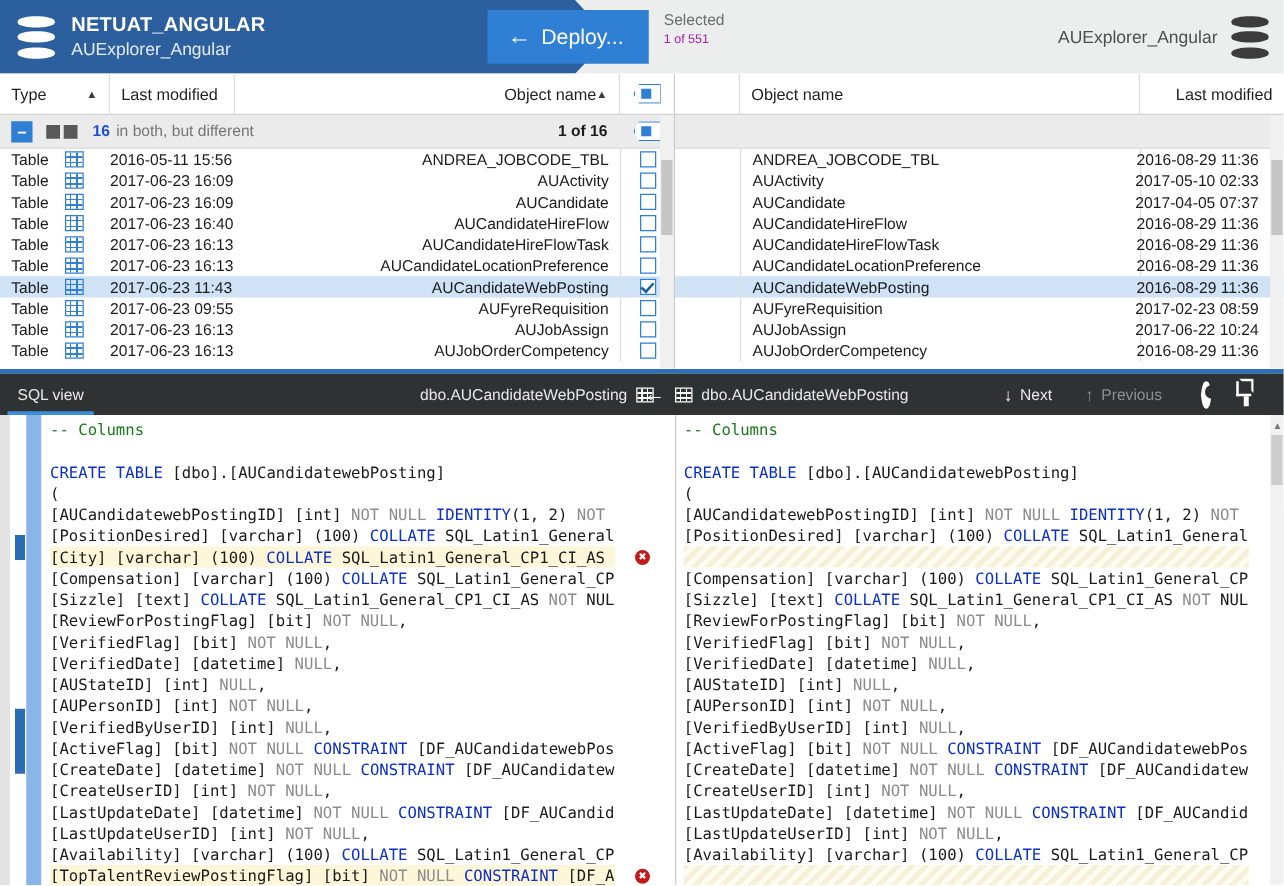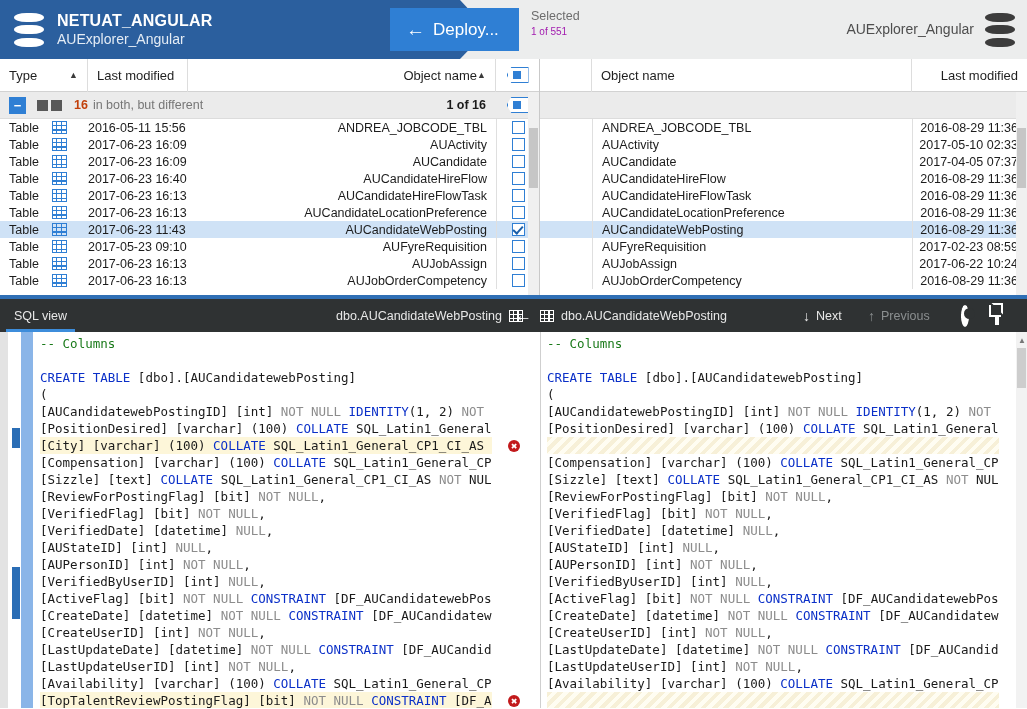--- a/index.html
+++ b/index.html
@@ -145,21 +145,21 @@
   .minus-box {
     width: 17px; height: 17px;
     background: #2f7fd4;
     color: #fff;
     display: flex; align-items: center; justify-content: center;
     font-size: 13px; line-height: 1; font-weight: bold;
     flex-shrink: 0;
   }
   .sq-pair { display: flex; gap: 3px; margin-left: 11px; }
   .sq { width: 11px; height: 11px; background: #585858; }
-  .grp-count { margin-left: 12px; font-weight: bold; color: #c2410c; }
+  .grp-count { margin-left: 12px; font-weight: bold; color: #1d4ed8; }
   .grp-text  { margin-left: 5px; color: #767676; }
   .grp-right { margin-left: auto; font-weight: bold; color: #1b1b1b; padding-right: 10px; }
   .grp-chk   { width: 43px; display: flex; align-items: center; justify-content: center; }
   .group-row-right { height: 27px; background:#ebebeb; border-bottom:1px solid #dcdcdc; }
 
   .blue-chip {
     width: 22px; height: 16px;
     background: #ffffff;
     border: 1.6px solid #2f7fd4;
     position: relative;
@@ -181,21 +181,21 @@
   }
   .row.sel { background: #cfe2f6; }
   .c-type { width: 52px; padding-left: 9px; }
   .c-ico  { width: 36px; display: flex; align-items: center; }
   .c-mod  { width: 112px; }
   .c-obj  { flex: 1; text-align: right; padding-right: 9px; }
   .c-chk  { width: 43px; display: flex; align-items: center; justify-content: center;
             border-left: 1px solid #dfdfdf; height: 17px; }
   .r-pad  { width: 52px; }
   .r-obj  { flex: 1; padding-left: 9px; border-left: 1px solid #dfdfdf; height: 17px; display:flex; align-items:center;}
-  .r-mod  { width: 115px; text-align: right; padding-right: 9px; border-left: 1px solid #dfdfdf; height:17px; display:flex; align-items:center; justify-content:flex-end;margin-left:44px;}
+  .r-mod  { width: 115px; text-align: right; padding-right: 20px; border-left: 1px solid #dfdfdf; height:17px; display:flex; align-items:center; justify-content:flex-end;margin-left:44px;}
 
   .tbl-ico {
     width: 15px; height: 13px;
     border: 1.4px solid #2f7fd4;
     background:
       linear-gradient(to right, transparent 3px, #2f7fd4 3px, #2f7fd4 4.2px, transparent 4.2px),
       linear-gradient(to right, transparent 8px, #2f7fd4 8px, #2f7fd4 9.2px, transparent 9.2px),
       linear-gradient(to bottom, transparent 3px, #2f7fd4 3px, #2f7fd4 4.2px, transparent 4.2px),
       linear-gradient(to bottom, transparent 7.5px, #2f7fd4 7.5px, #2f7fd4 8.7px, transparent 8.7px);
   }
@@ -532,21 +532,21 @@
           <div class="c-obj">AUCandidateWebPosting</div>
           <div class="c-chk">
             <span class="chk on"></span>
           </div>
         </div>
         <div class="row">
           <div class="c-type">Table</div>
           <div class="c-ico">
             <span class="tbl-ico"></span>
           </div>
-          <div class="c-mod">2017-05-23 09:10</div>
+          <div class="c-mod">2017-06-23 09:55</div>
           <div class="c-obj">AUFyreRequisition</div>
           <div class="c-chk">
             <span class="chk"></span>
           </div>
         </div>
         <div class="row">
           <div class="c-type">Table</div>
           <div class="c-ico">
             <span class="tbl-ico"></span>
           </div>

